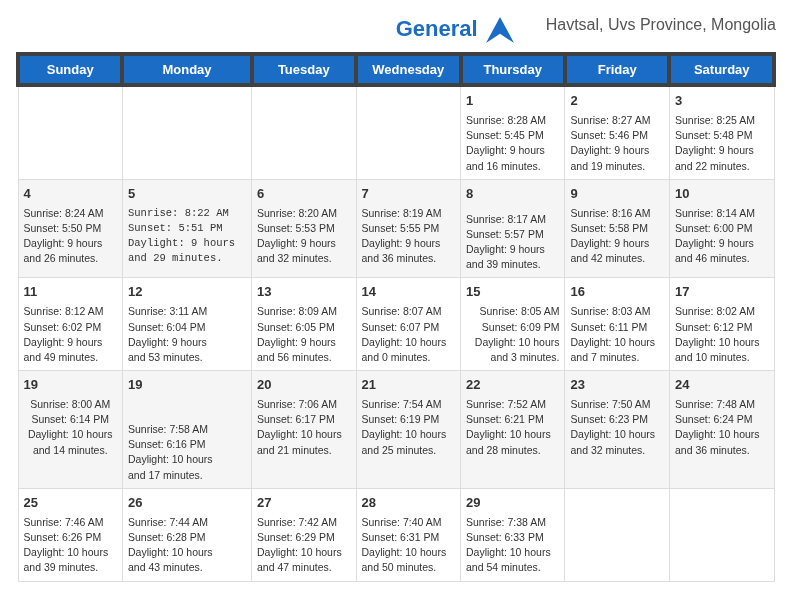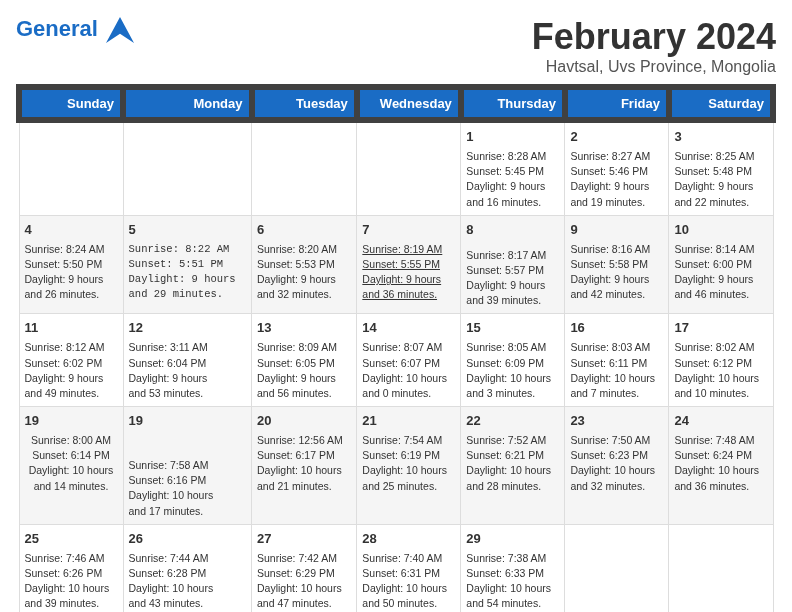--- a/index.html
+++ b/index.html
@@ -5,23 +5,24 @@
     * { box-sizing: border-box; margin: 0; padding: 0; }
     body {
       font-family: Arial, sans-serif;
       background: #fff;
       width: 792px;
       min-height: 612px;
       padding: 16px;
     }
     .header {
       display: flex;
-      justify-content: space-between;
+      justify-content: flex-end;
       align-items: flex-start;
       margin-bottom: 8px;
+      gap: 32px;
     }
     .logo {
       display: flex;
       align-items: center;
     }
     .logo-text {
       font-size: 22px;
       font-weight: bold;
       color: #333;
       line-height: 1.1;
@@ -47,25 +48,25 @@
       color: #555;
     }
     table {
       width: 100%;
       border-collapse: collapse;
       font-size: 11px;
     }
     thead tr th {
       background-color: #1a6cc5;
       color: #fff;
-      text-align: right;
+      text-align: center;
       padding: 6px 6px;
       font-size: 13px;
       font-weight: bold;
-      border: 6px solid #404040;
+      border: 4px solid #404040;
     }
     tbody tr td {
       vertical-align: top;
       padding: 5px 5px;
       border: 1px solid #ddd;
       min-height: 80px;
       height: 90px;
       color: #333;
       line-height: 1.45;
     }
@@ -94,21 +95,20 @@
     <div>
       <div class="logo-text">
         <span>General</span>
         <svg class="logo-arrow" viewBox="0 0 30 28" style="display:inline-block;vertical-align:middle;margin-left:2px;">
           <polygon points="0,28 15,0 30,28 15,18" fill="#1a6cc5"></polygon>
         </svg>
       </div>
     </div>
   </div>
   <div class="title-block">
-    <div class="main-title">February 2024</div>
     <div class="subtitle">Havtsal, Uvs Province, Mongolia</div>
   </div>
 </div>
 
 <table>
   <thead>
     <tr>
     <th>Sunday</th>
         <th>Monday</th>
         <th>Tuesday</th>
@@ -163,21 +163,21 @@
         </td>
         <td>
           <span class="day-num">6</span>
           <div class="day-info" style="white-space: pre-line;">Sunrise: 8:20 AM
 Sunset: 5:53 PM
 Daylight: 9 hours
 and 32 minutes.</div>
         </td>
         <td>
           <span class="day-num">7</span>
-          <div class="day-info" style="white-space: pre-line; text-decoration: underline;">Sunrise: 8:19 AM
+          <div class="day-info" style="white-space: pre-line;">Sunrise: 8:19 AM
 Sunset: 5:55 PM
 Daylight: 9 hours
 and 36 minutes.</div>
         </td>
         <td>
           <span class="day-num">8</span>
           <div class="day-info" style="white-space: pre-line; margin-top: 8px;">Sunrise: 8:17 AM
 Sunset: 5:57 PM
 Daylight: 9 hours
 and 39 minutes.</div>
@@ -221,21 +221,21 @@
         </td>
         <td>
           <span class="day-num">14</span>
           <div class="day-info" style="white-space: pre-line;">Sunrise: 8:07 AM
 Sunset: 6:07 PM
 Daylight: 10 hours
 and 0 minutes.</div>
         </td>
         <td>
           <span class="day-num">15</span>
-          <div class="day-info" style="white-space: pre-line;">Sunrise: 8:05 AM
+          <div class="day-info" style="white-space: pre-line; text-align: right;">Sunrise: 8:05 AM
 Sunset: 6:09 PM
 Daylight: 10 hours
 and 3 minutes.</div>
         </td>
         <td>
           <span class="day-num">16</span>
           <div class="day-info" style="white-space: pre-line;">Sunrise: 8:03 AM
 Sunset: 6:11 PM
 Daylight: 10 hours
 and 7 minutes.</div>
@@ -258,21 +258,21 @@
         </td>
         <td>
           <span class="day-num">19</span>
           <div class="day-info" style="white-space: pre-line; margin-top: 27px;">Sunrise: 7:58 AM
 Sunset: 6:16 PM
 Daylight: 10 hours
 and 17 minutes.</div>
         </td>
         <td>
           <span class="day-num">20</span>
-          <div class="day-info" style="white-space: pre-line;">Sunrise: 12:56 AM
+          <div class="day-info" style="white-space: pre-line;">Sunrise: 7:06 AM
 Sunset: 6:17 PM
 Daylight: 10 hours
 and 21 minutes.</div>
         </td>
         <td>
           <span class="day-num">21</span>
           <div class="day-info" style="white-space: pre-line;">Sunrise: 7:54 AM
 Sunset: 6:19 PM
 Daylight: 10 hours
 and 25 minutes.</div>

